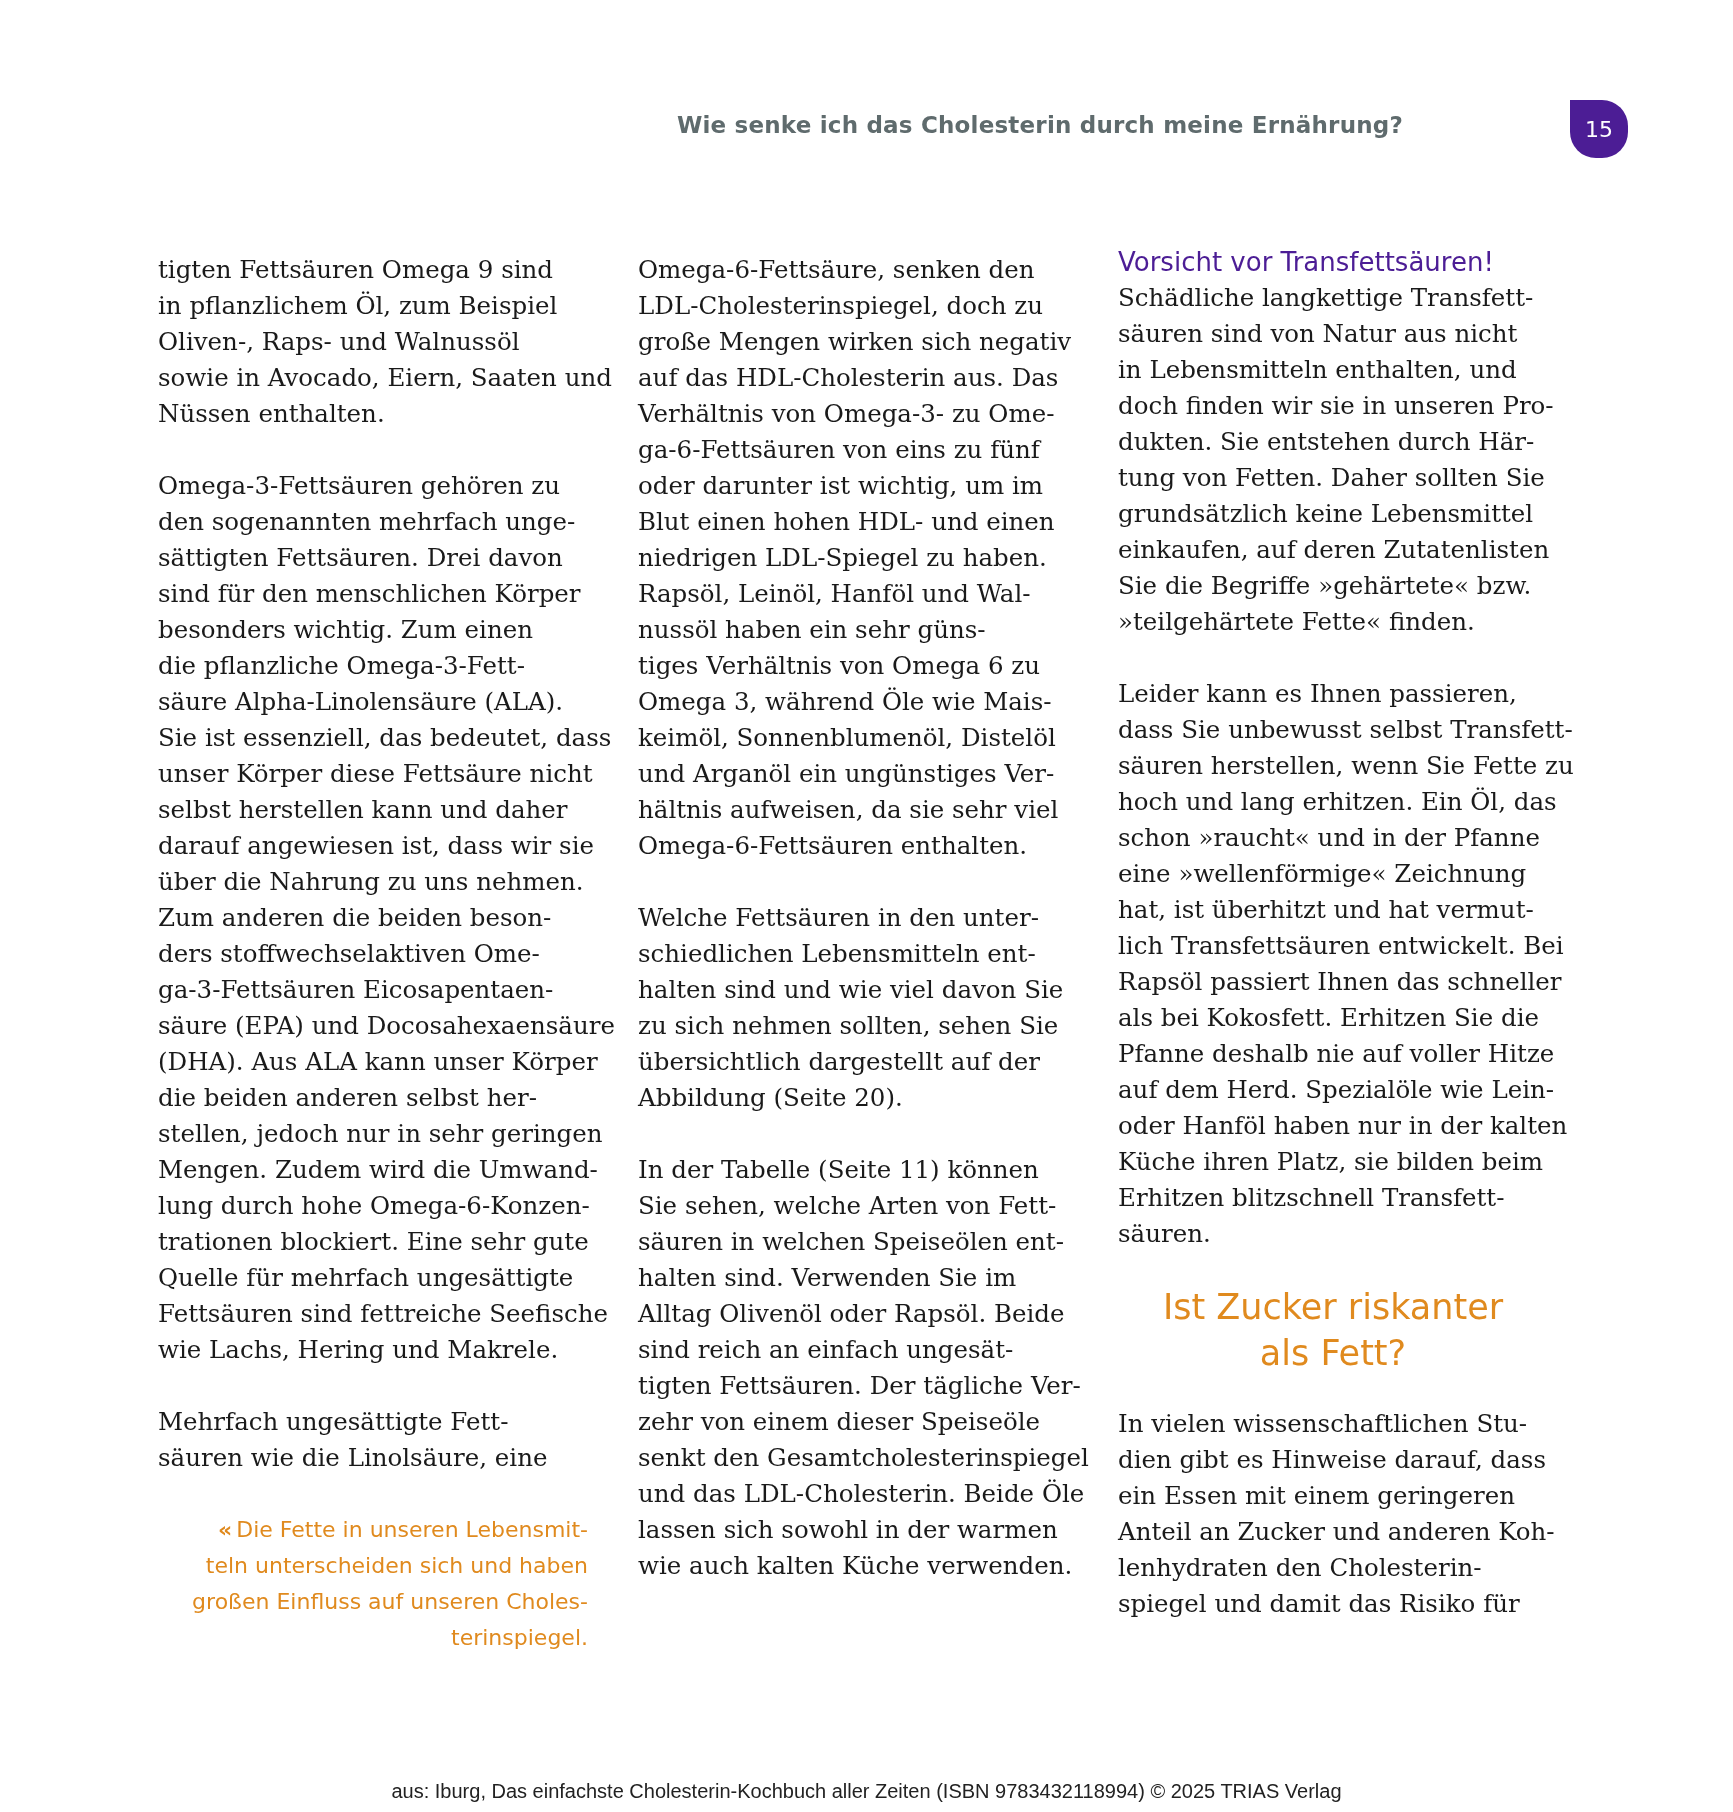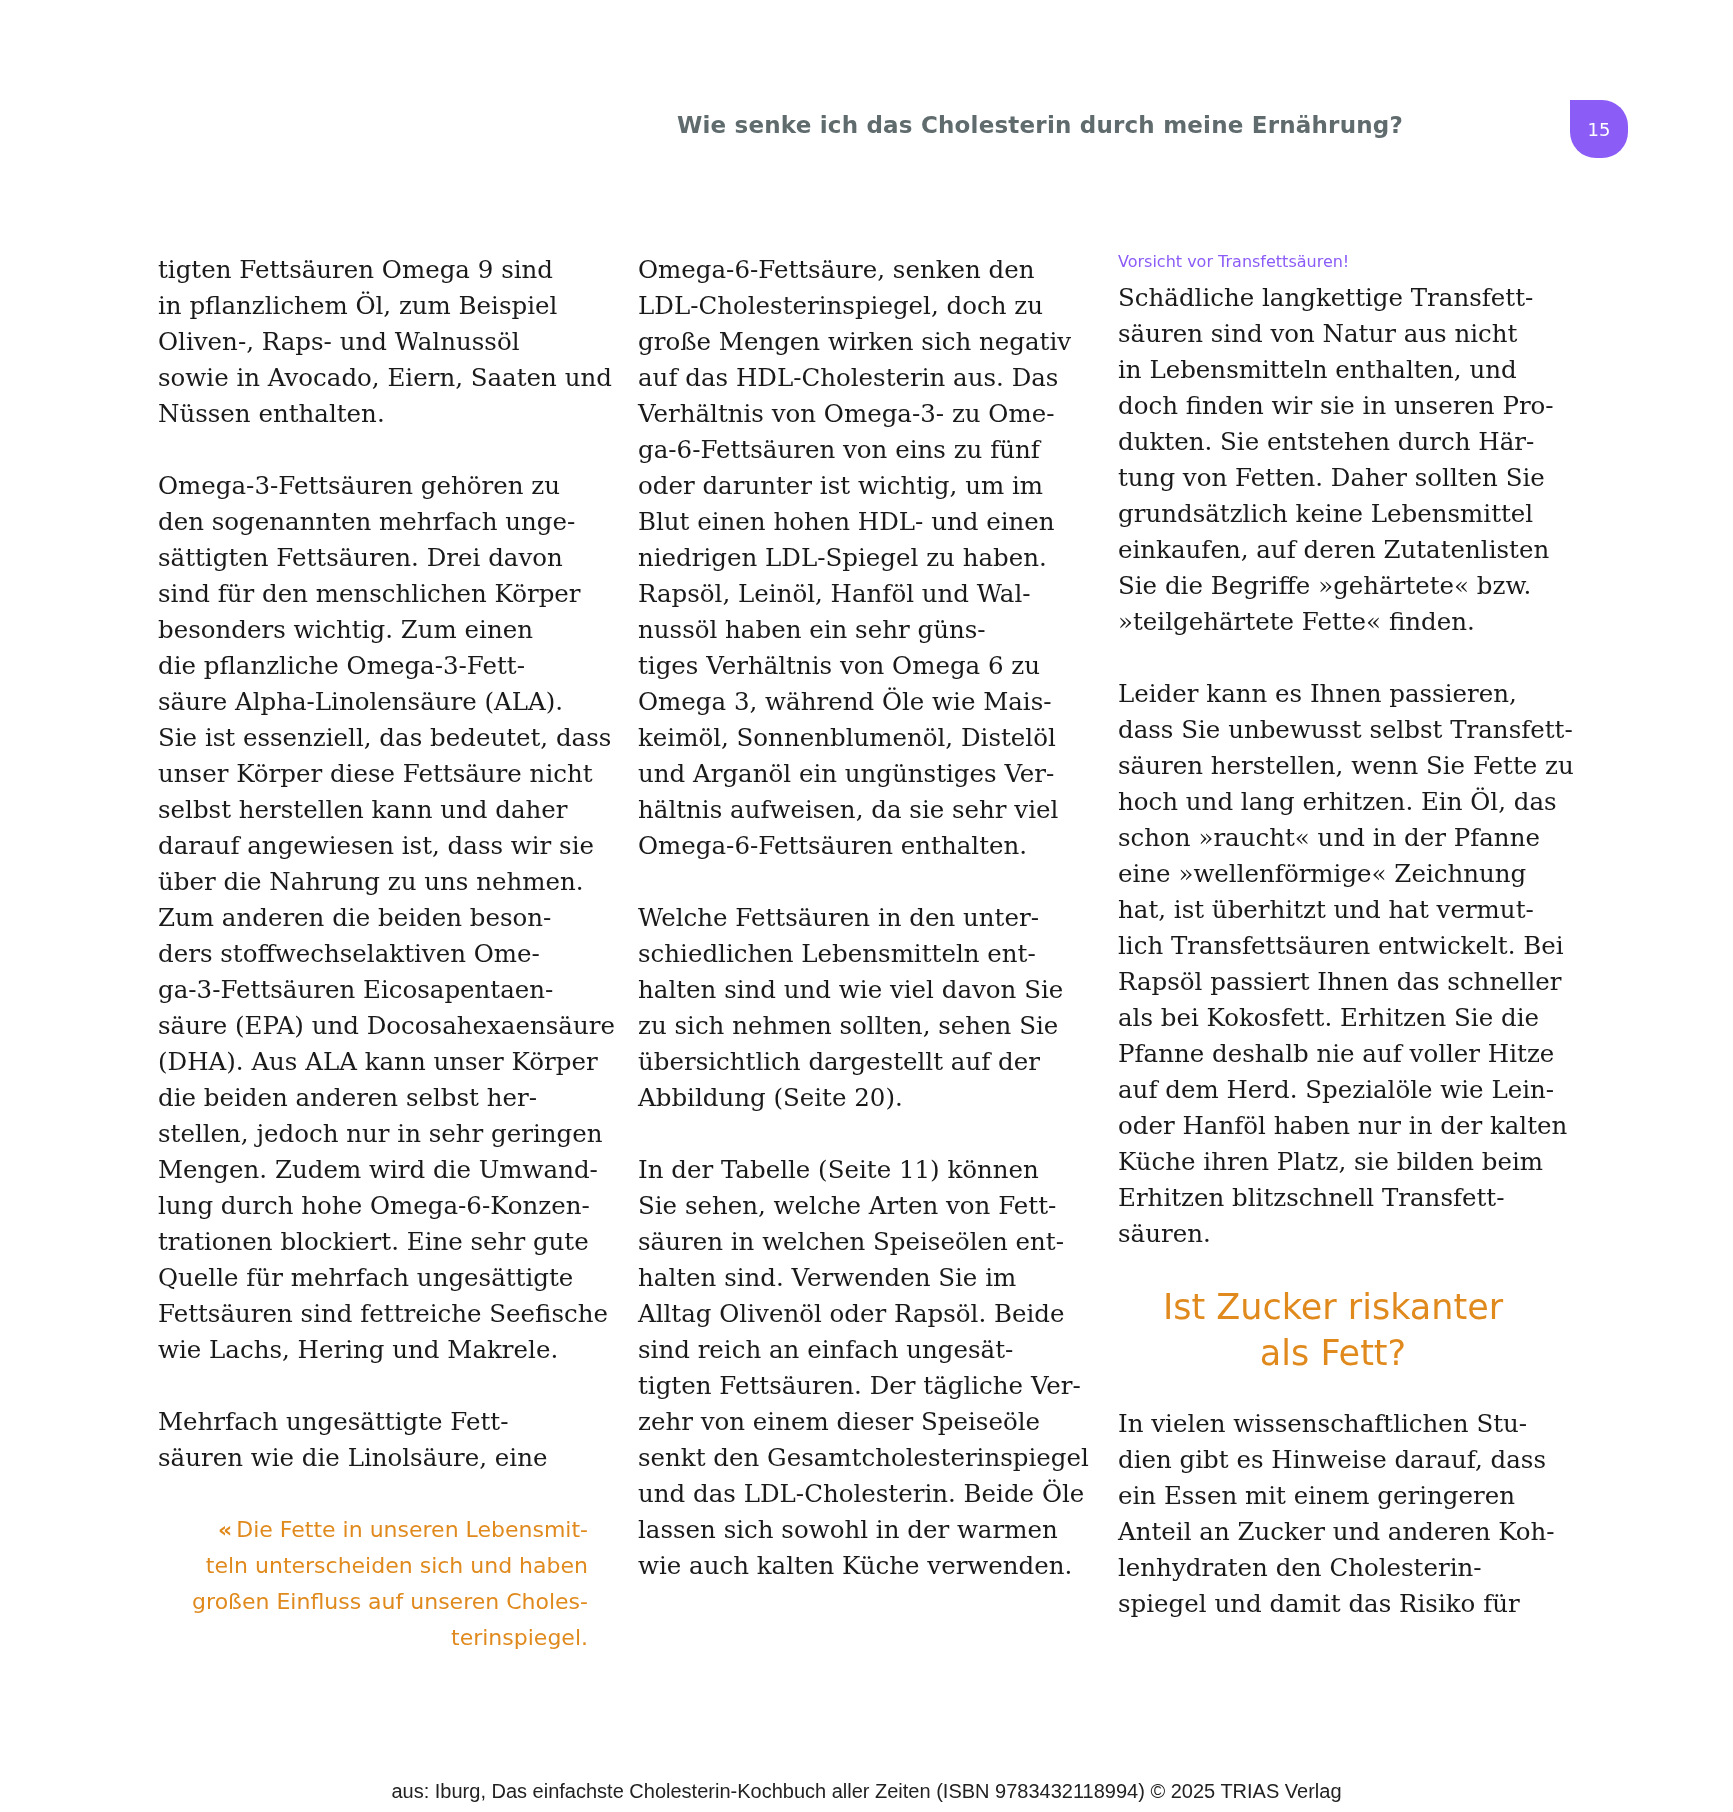--- a/index.html
+++ b/index.html
@@ -4,36 +4,36 @@
 <style>
   html, body { margin: 0; padding: 0; background: #ffffff; }
   body { width: 1733px; height: 1812px; position: relative; overflow: hidden; }
   .header-title {
     position: absolute; top: 112px; right: 330px;
     font-family: "DejaVu Sans", sans-serif; font-size: 23px; color: #5f6b6d;
     letter-spacing: 0.2px; white-space: nowrap; font-weight: bold;
   }
   .page-badge {
     position: absolute; left: 1570px; top: 100px; width: 58px; height: 58px;
-    background: #8b5cf6; color: #fff; border-radius: 0 26px 26px 26px;
+    background: #4c1d95; color: #fff; border-radius: 0 26px 26px 26px;
     display: flex; align-items: center; justify-content: center;
-    font-family: "DejaVu Sans", sans-serif; font-size: 18px;
+    font-family: "DejaVu Sans", sans-serif; font-size: 22px;
   }
   .col {
     position: absolute; top: 252px; width: 430px;
     font-family: "DejaVu Serif", serif; font-size: 24.5px; line-height: 36px;
     color: #1a1a1a;
   }
   .col1 { left: 158px; }
   .col2 { left: 638px; }
   .col3 { left: 1118px; top: 244px; }
   .line { white-space: nowrap; display: block; }
   .gap { height: 36px; display: block; }
   .subhead {
-    font-family: "DejaVu Sans", sans-serif; font-size: 16px; color: #8b5cf6;
+    font-family: "DejaVu Sans", sans-serif; font-size: 26px; color: #4c1d95;
     line-height: 36px; display: block; white-space: nowrap;
   }
   .callout {
     font-family: "DejaVu Sans", sans-serif; color: #e08a1e; font-size: 22px;
     line-height: 36px; display: block; text-align: right;
   }
   .callout .line { white-space: nowrap; }
   .callout-icon { display: inline-block; font-weight: bold; margin-right: 4px; }
   .big-head {
     font-family: "DejaVu Sans", sans-serif; color: #e08a1e; font-size: 35px;

